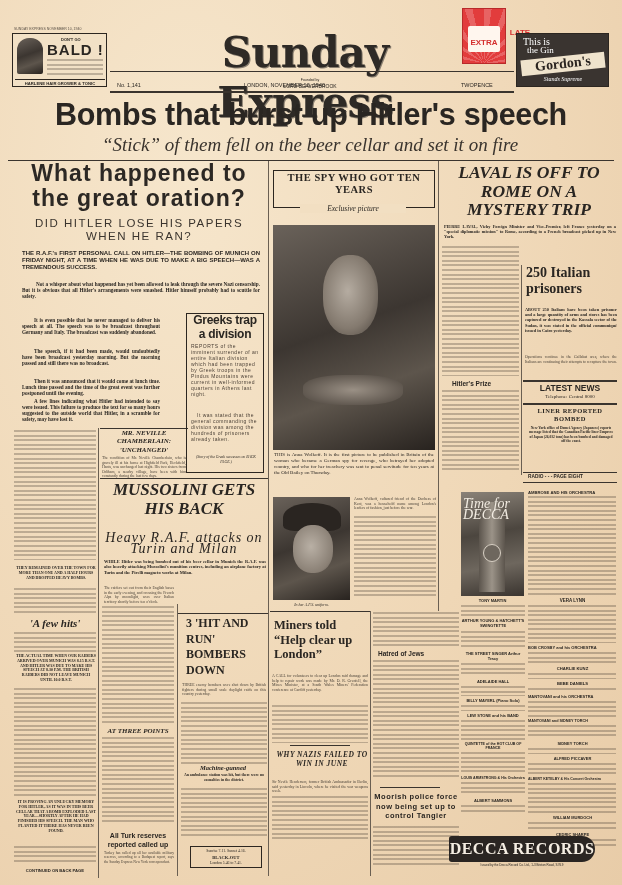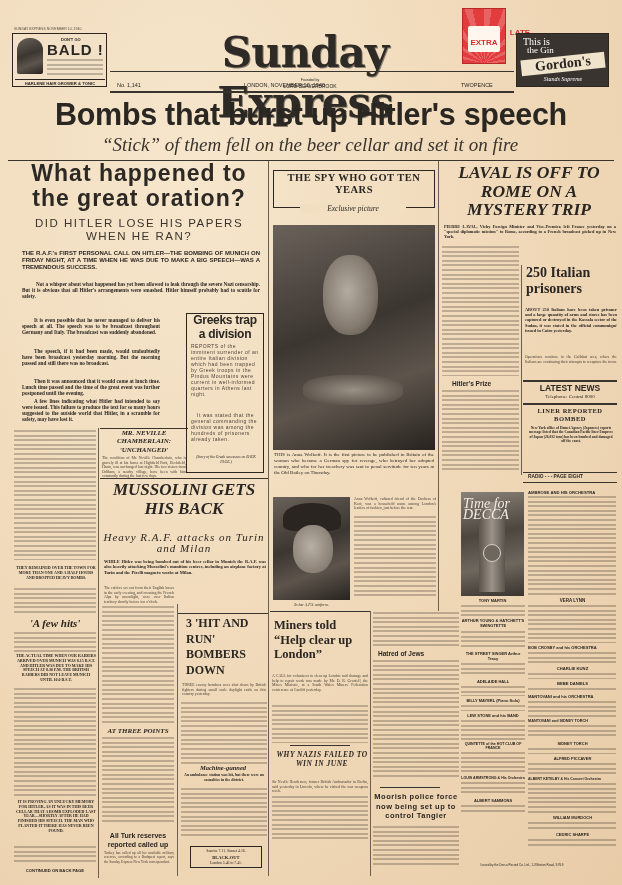--- a/index.html
+++ b/index.html
@@ -112,21 +112,21 @@
   <div class="abs tiny" style="left:102px;top:456px;width:84px;font-size:3.9px;line-height:4.6px;">The condition of Mr. Neville Chamberlain, who is gravely ill at his home at Highfield Park, Heckfield, Hants, was unchanged last night. His two sisters from Odiham, a nearby village, have been with him constantly during the last few days.</div>
 
   <div class="abs boxed" style="left:186px;top:313px;width:78px;height:160px;"></div>
   <div class="abs sans bold center" style="left:190px;top:314px;width:70px;font-size:12px;line-height:13.5px;letter-spacing:-0.3px;">Greeks trap a division</div>
   <div class="abs sans" style="left:191px;top:343px;width:70px;font-size:5px;line-height:6px;letter-spacing:0.5px;color:#4a3f35;">REPORTS of the imminent surrender of an entire Italian division which had been trapped by Greek troops in the Pindus Mountains were current in well-informed quarters in Athens last night.</div>
   <div class="abs sans" style="left:191px;top:412px;width:70px;font-size:5px;line-height:6px;letter-spacing:0.5px;text-indent:6px;color:#4a3f35;">It was stated that the general commanding the division was among the hundreds of prisoners already taken.</div>
   <div class="abs serif ital center" style="left:191px;top:455px;width:70px;font-size:3.8px;line-height:4.5px;">(Story of the Greek successes on BACK PAGE.)</div>
 
   <div class="rule-h" style="left:100px;top:478px;width:168px;"></div>
   <div class="abs serif bold ital center" style="left:100px;top:480px;width:168px;font-size:17px;line-height:19px;">MUSSOLINI GETS HIS BACK</div>
-  <div class="abs serif ital center" style="left:100px;top:532px;width:168px;font-size:11px;line-height:11px;letter-spacing:1px;">Heavy R.A.F. attacks on Turin and Milan</div>
+  <div class="abs serif ital center" style="left:100px;top:532px;width:168px;font-size:14px;line-height:11px;letter-spacing:1px;">Heavy R.A.F. attacks on Turin and Milan</div>
   <div class="abs serif bold" style="left:104px;top:559px;width:162px;font-size:4.5px;line-height:5.3px;text-align:justify;">WHILE Hitler was being bombed out of his beer cellar in Munich the R.A.F. was also heavily attacking Mussolini's munition centres, including an airplane factory at Turin and the Pirelli magneto works at Milan.</div>
   <div class="abs tiny" style="left:104px;top:586px;width:70px;font-size:3.9px;line-height:4.6px;">The raiders set out from their English bases in the early evening, and crossing the French Alps by moonlight, were over Italian territory shortly before ten o'clock.</div>
   <div class="txt-fill" style="left:102px;top:606px;width:72px;height:120px;"></div>
   <div class="abs serif bold ital center" style="left:100px;top:727px;width:76px;font-size:7px;">AT THREE POINTS</div>
   <div class="txt-fill" style="left:102px;top:737px;width:72px;height:85px;"></div>
 
   <div class="abs sans bold center" style="left:102px;top:832px;width:72px;font-size:7px;line-height:8.5px;">All Turk reserves reported called up</div>
   <div class="abs tiny" style="left:104px;top:851px;width:70px;font-size:3.6px;line-height:4.3px;">Turkey has called up all her available military reserves, according to a Budapest report, says the Sunday Express New York correspondent.</div>
 
   <div class="rule-v" style="left:177px;top:604px;height:272px;"></div>
@@ -250,16 +250,17 @@
       <div class="sans bold center" style="font-size:4px;margin-top:2px;">ALFRED PICCAVER</div>
       <div class="txt-fill" style="position:relative;width:88px;height:12px;margin-top:2px;"></div>
       <div class="sans bold" style="font-size:3.5px;margin-top:2px;">ALBERT KETELBY &amp; His Concert Orchestra</div>
       <div class="txt-fill" style="position:relative;width:88px;height:30px;margin-top:2px;"></div>
       <div class="sans bold center" style="font-size:4px;margin-top:2px;">WILLIAM MURDOCH</div>
       <div class="txt-fill" style="position:relative;width:88px;height:8px;margin-top:2px;"></div>
       <div class="sans bold center" style="font-size:4px;margin-top:2px;">CEDRIC SHARPE</div>
       <div class="txt-fill" style="position:relative;width:88px;height:8px;margin-top:2px;"></div>
     </div>
 
+    <div class="abs serif bold center" style="left:-12px;top:346px;width:146px;height:26px;background:#2a2522;color:#f4ede2;font-size:16px;line-height:26px;border-radius:3px 14px 14px 3px;letter-spacing:0.5px;">DECCA RECORDS</div>
     <div class="abs sans center" style="left:-12px;top:373px;width:146px;font-size:3px;">Issued by the Decca Record Co. Ltd., 1-3 Brixton Road, S.W.9</div>
   </div>
 
 </div>
 
 </body></html>

